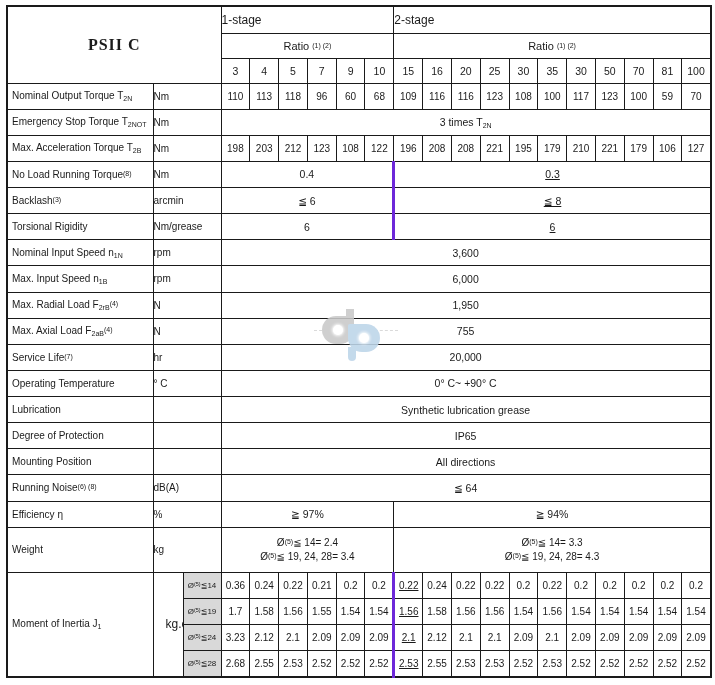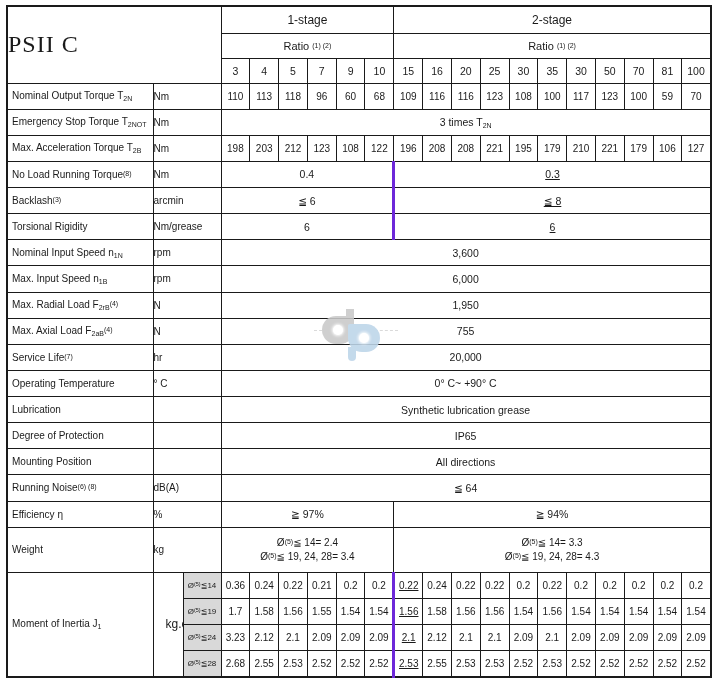--- a/index.html
+++ b/index.html
@@ -22,29 +22,29 @@
   th, td {
     border: 1px solid #1a1a1a;
     padding: 0;
     font-weight: normal;
     overflow: hidden;
     white-space: nowrap;
     vertical-align: middle;
   }
   .title-cell {
     font-family: "Liberation Serif", serif;
-    font-weight: normal;
-    font-size: 24px;
+    font-weight: bold;
+    font-size: 16px;
     letter-spacing: 1px;
-    text-align: left;
+    text-align: center;
   }
   tr.hr1 { height: 27px; }
   tr.hr2 { height: 25px; }
   tr.hr3 { height: 25px; }
-  .stage { font-size: 12px; text-align: center; }
+  .stage { font-size: 12px; text-align: left; }
   .ratio { font-size: 11px; text-align: center; }
   .rn    { font-size: 10.5px; text-align: center; }
   tr.r  { height: 26px; }
   tr.rw { height: 45px; margin-top: 48px; }
   .label-cell { font-size: 10px; text-align: left; padding-left: 4px; }
   .unit-cell  { font-size: 10px; }
   .unit-n     { font-size: 12px; padding-left: 12px; }
   .val  { font-size: 10px; text-align: center; }
   .full, .split { font-size: 10.5px; }
   .wt   { font-size: 10px; white-space: normal; line-height: 1.35; }

